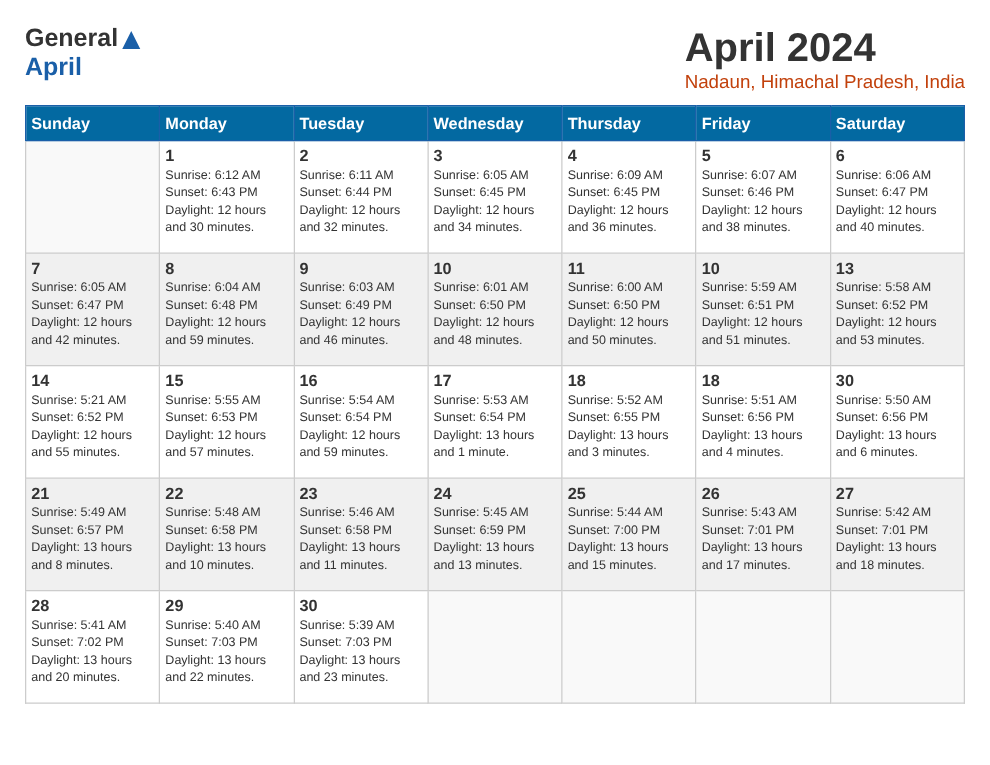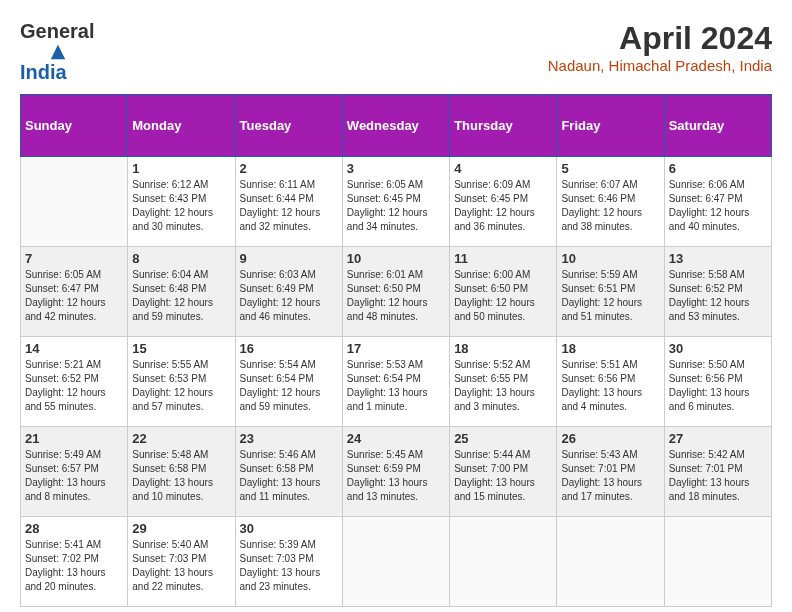--- a/index.html
+++ b/index.html
@@ -20,50 +20,48 @@
       display: flex;
       flex-direction: column;
       align-items: flex-start;
     }
     .logo-text {
       display: flex;
       align-items: center;
       font-size: 20px;
       font-weight: bold;
       color: #333;
-      flex-direction: column;
     }
     .logo-general { color: #333; font-weight: bold; }
     .logo-blue { color: #1a5fa8; font-weight: bold; }
     .logo-icon {
       width: 18px;
       height: 18px;
       margin-left: 2px;
     }
     .title-area {
-      text-align: right;
     }
     .month-year {
       font-size: 32px;
       font-weight: bold;
       color: #333;
     }
     .location {
       font-size: 15px;
       color: #c2410c;
     }
     .calendar {
       width: 100%;
       border-collapse: collapse;
       font-size: 11px;
     }
     .calendar th {
-      background-color: #a21caf;
+      background-color: #0369a1;
       color: #fff;
-      padding: 23px 4px;
+      padding: 6px 4px;
       text-align: left;
       font-size: 13px;
       font-weight: bold;
       border: 1px solid #1a5fa8;
     }
     .calendar td {
       border: 1px solid #ccc;
       padding: 4px;
       vertical-align: top;
       width: calc(100%/7);
@@ -96,21 +94,21 @@
 
 <div class="header-area">
   <div class="logo">
     <div class="logo-text">
       <span class="logo-general">General</span>
       <svg class="logo-icon" viewBox="0 0 20 20">
         <polygon points="10,2 18,18 2,18" fill="#1a5fa8"></polygon>
       </svg>
     </div>
     <div>
-      <span class="logo-blue" style="font-size:20px;font-weight:bold;">India</span>
+      <span class="logo-blue" style="font-size:20px;font-weight:bold;">April</span>
     </div>
   </div>
   <div class="title-area">
     <div class="month-year">April 2024</div>
     <div class="location">Nadaun, Himachal Pradesh, India</div>
   </div>
 </div>
 
 <table class="calendar">
   <thead>

